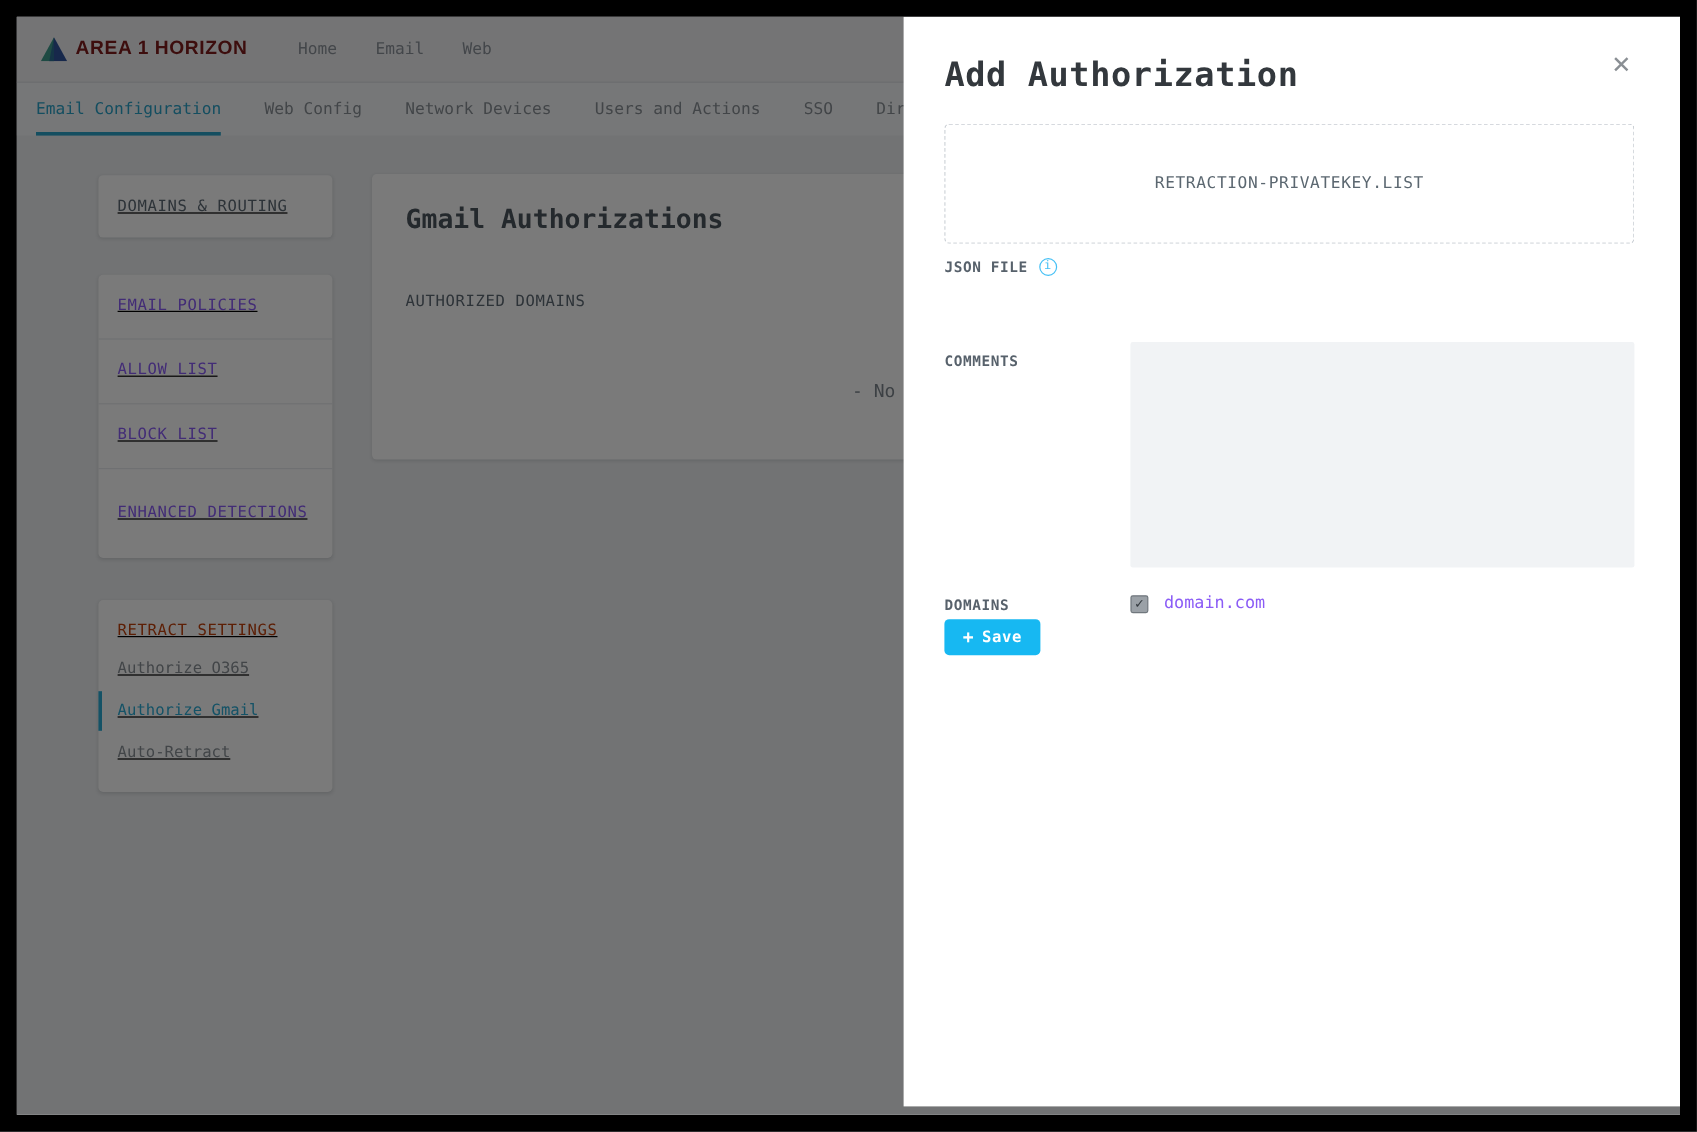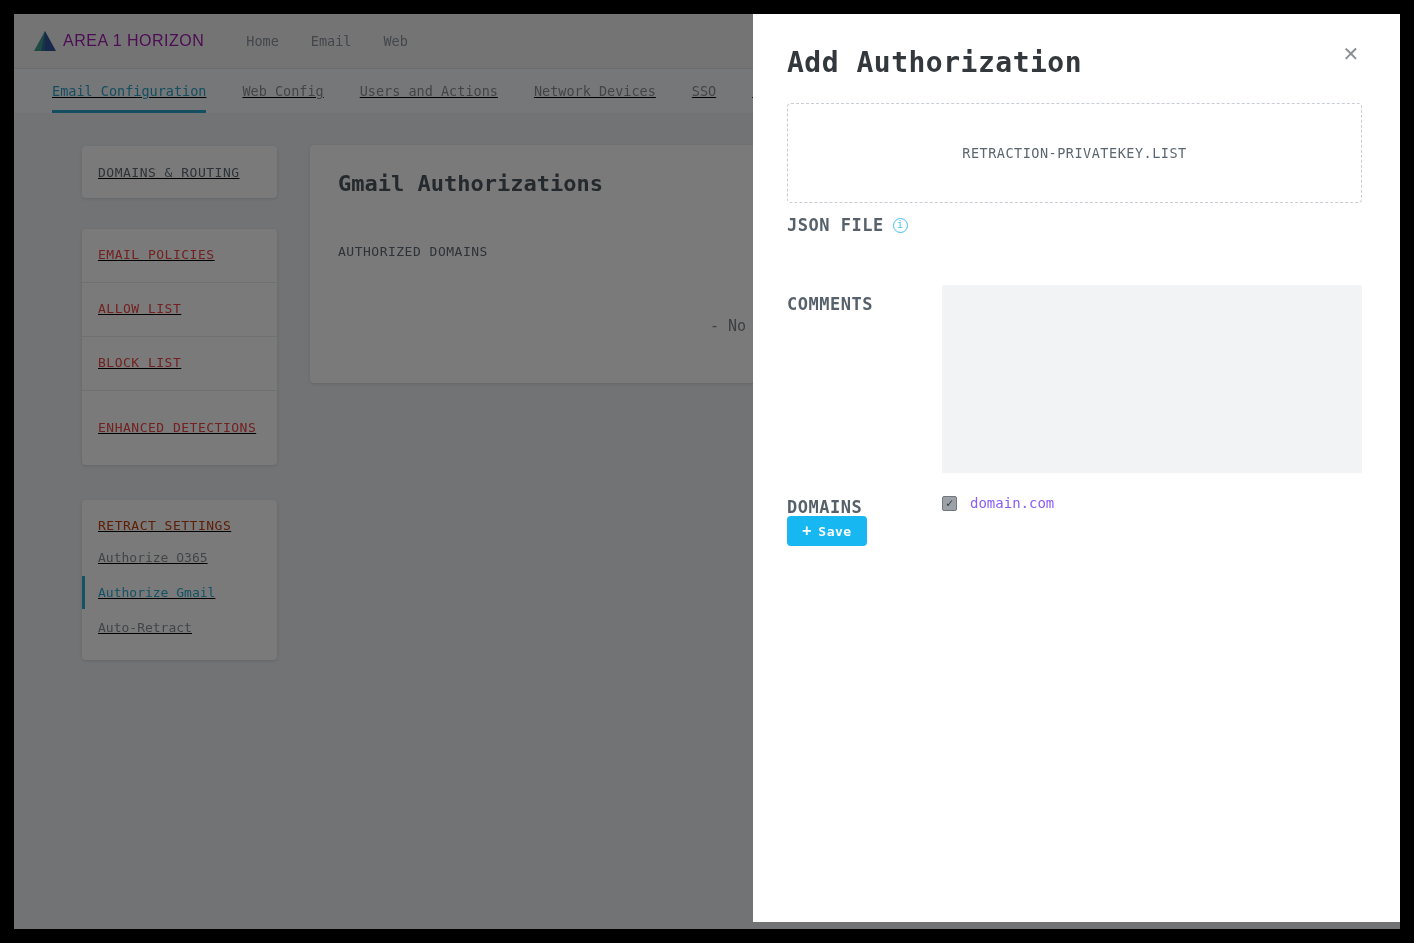--- a/index.html
+++ b/index.html
@@ -15,29 +15,29 @@
   }
 
   
   .topbar {
     position:absolute; left:0; top:0; width:100%; height:54px;
     background:#f2f3f5; display:flex; align-items:center;
   }
   .logo { display:flex; align-items:center; gap:7px; margin-left:20px; }
   .logo-text {
     font-family:"Liberation Sans","DejaVu Sans",sans-serif;
-    font-size:16px; font-weight:normal; letter-spacing:.5px; color:#a21caf;
+    font-size:16px; font-weight:bold; letter-spacing:.5px; color:#7f1d1d;
   }
   .topnav { display:flex; gap:32px; margin-left:42px; }
   .topnav .nav-item { font-size:13.5px; color:#8d939b; cursor:pointer; }
 
   .tabbar {
     position:absolute; left:0; top:54px; width:100%; height:45px;
     background:#f7f8fa; border-top:1px solid #dfe2e6;
-    display:flex; align-items:center; gap:36px; padding-left:38px;text-decoration:underline;
+    display:flex; align-items:center; gap:36px; padding-left:16px;
   }
   .tab { position:relative; font-size:13.5px; color:#8a9197; height:100%;
          display:flex; align-items:center; cursor:pointer; }
   .tab.active { color:#2ba3c9; }
   .tab.active .tab-underline {
     position:absolute; left:0; right:0; bottom:0; height:3px; background:#2ba3c9;
   }
 
   .content { position:absolute; left:0; top:99px; right:0; bottom:0; }
 
@@ -45,21 +45,21 @@
     background:#fff; border-radius:4px;
     box-shadow:0 1px 3px rgba(40,50,60,.14);
   }
   .side-card { position:absolute; left:68px; width:195px;text-decoration:underline; }
   .side-single { top:33px; height:52px; display:flex; align-items:center; }
   .side-single .side-label { padding-left:16px; font-size:13px; color:#5f6b76; letter-spacing:.5px; }
 
   .side-group { top:116px; }
   .side-item {
     min-height:54px; display:flex; align-items:center;
-    padding:10px 14px 10px 16px; font-size:13px; color:#ef4444;
+    padding:10px 14px 10px 16px; font-size:13px; color:#8b5cf6;
     border-bottom:1px solid #e8eaee; cursor:pointer; letter-spacing:.5px; line-height:1.6;
   }
   .side-item:last-child { border-bottom:none; }
 
   .retract-card { top:387px; padding:18px 0 16px 0; }
   .retract-header { font-size:13px; color:#c2410c; padding:0 16px 6px 16px; letter-spacing:.5px; }
   .retract-item {
     font-size:13px; color:#8a9197; padding:9px 13px; cursor:pointer;
     border-left:3px solid transparent; margin-top:2px;
   }
@@ -91,21 +91,21 @@
   .dropzone {
     position:absolute; left:34px; top:89px; width:575px; height:100px;
     border:1px dashed #c8cdd3; border-radius:4px;
     display:flex; align-items:center; justify-content:center; cursor:pointer;
   }
   .dropzone-filename { font-size:13.5px; color:#5b6770; letter-spacing:.5px; }
   .file-label-row {
     position:absolute; left:34px; top:201px;
     display:flex; align-items:center; gap:9px;
   }
-  .field-label { font-size:17px; color:#57616b; font-weight:bold; letter-spacing:.5px; }
+  .field-label { font-size:12px; color:#57616b; font-weight:bold; letter-spacing:.5px; }
   .info-icon {
     width:15px; height:15px; border:1.5px solid #45c0f5; border-radius:50%;
     color:#45c0f5; font-size:10px; line-height:12px; text-align:center;
     font-style:normal; cursor:pointer;
   }
   .comments-label { position:absolute; left:34px; top:280px; }
   .comments-area {
     position:absolute; left:189px; top:271px; width:420px; height:188px;
     background:#f1f3f5; border:none; border-radius:2px; resize:none; outline:none;
     font-family:inherit; font-size:13px; color:#4d565e; padding:10px;
@@ -153,24 +153,24 @@
 
   <div class="tabbar">
     <div class="tab active">
       <span>Email Configuration</span>
       <span class="tab-underline"></span>
     </div>
     <div class="tab">
       <span>Web Config</span>
     </div>
     <div class="tab">
+      <span>Network Devices</span>
+    </div>
+    <div class="tab">
       <span>Users and Actions</span>
-    </div>
-    <div class="tab">
-      <span>Network Devices</span>
     </div>
     <div class="tab">
       <span>SSO</span>
     </div>
     <div class="tab">
       <span>Directories</span>
     </div>
   </div>
 
   <div class="content">

